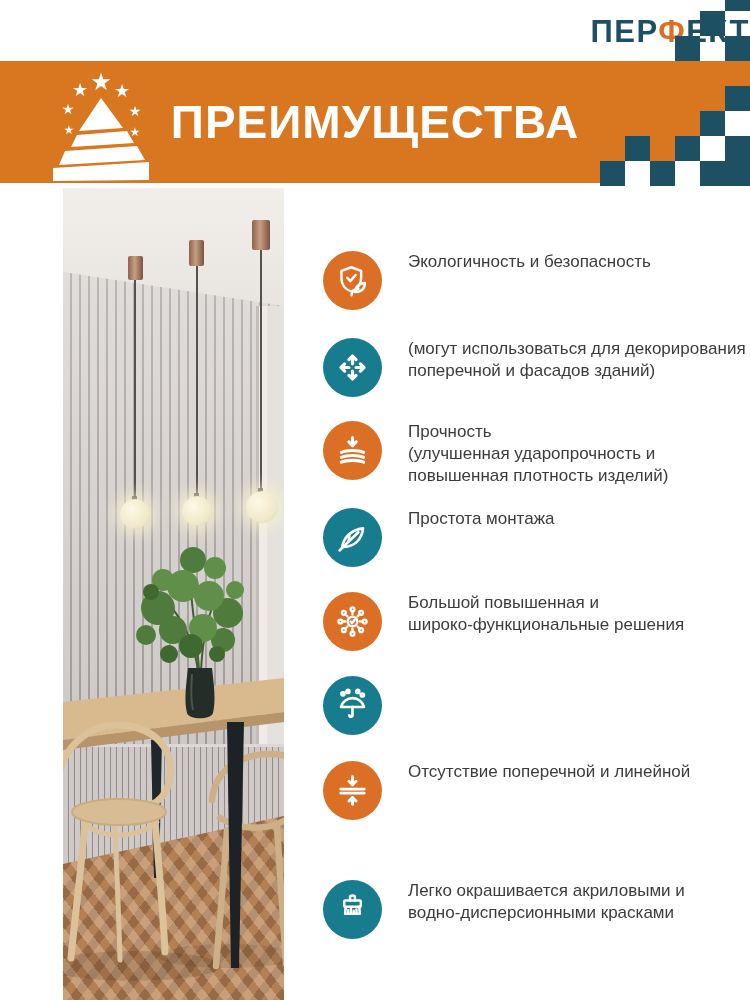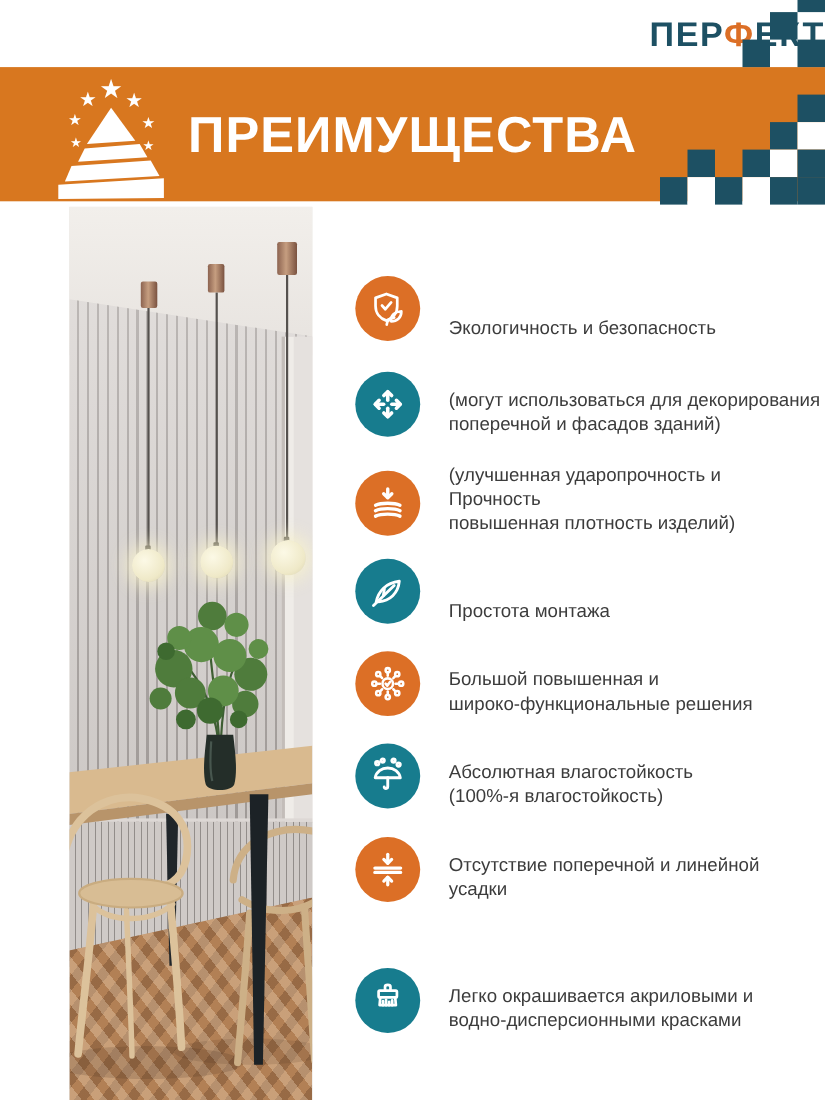--- a/index.html
+++ b/index.html
@@ -50,21 +50,21 @@
   .mount{position:absolute;border-radius:2px;
          background:linear-gradient(90deg,#8C6350,#C69E80 45%,#7A5240);}
   .cord{position:absolute;width:2px;background:#55514E;}
   .globe{position:absolute;border-radius:50%;
          background:radial-gradient(circle at 38% 35%,#FCF9E6,#EFE9C8 65%,#D9D2AE);
          box-shadow:0 0 16px 5px rgba(248,242,205,.85);}
   .globecap{position:absolute;width:5px;height:5px;background:#3A3733;border-radius:1px;}
   .furniture{position:absolute;left:0;top:0;}
 
   
-  .feature{position:absolute;left:323px;display:flex;align-items:flex-end;}
+  .feature{position:absolute;left:323px;display:flex;align-items:flex-start;}
   .ficon{width:59px;height:59px;border-radius:50%;flex:0 0 59px;display:flex;
          align-items:center;justify-content:center;}
   .ficon.orange{background:#DC6F26;}
   .ficon.teal{background:#177C8E;}
   .ftext{margin-left:26px;font-size:17px;line-height:22px;color:#3C3C3C;width:335px;}
   .fl{display:block;white-space:nowrap;}
 </style>
 </head>
 <body>
 
@@ -234,22 +234,22 @@
       <div class="ficon orange">
         <svg width="37" height="37" viewBox="0 0 24 24" fill="none" stroke="#fff" stroke-width="2" stroke-linecap="round" stroke-linejoin="round">
           <path d="M12 3.6 V8.4"></path>
             <path d="M9.6 6.4 L12 8.8 L14.4 6.4"></path>
           <path d="M4.8 13.2 C8 11.6 16 11.6 19.2 13.2"></path>
           <path d="M4.8 16.4 C8 14.8 16 14.8 19.2 16.4"></path>
           <path d="M4.8 19.6 C8 18 16 18 19.2 19.6"></path>
         </svg>
       </div>
       <div class="ftext">
+        <span class="fl">Прочность</span>
         <span class="fl">(улучшенная ударопрочность и</span>
-        <span class="fl">Прочность</span>
         <span class="fl">повышенная плотность изделий)</span>
       </div>
     </div>
 
     <div class="feature" style="top:508px">
       <div class="ficon teal">
         <svg width="37" height="37" viewBox="0 0 24 24" fill="none" stroke="#fff" stroke-width="1.7" stroke-linecap="round" stroke-linejoin="round">
           <path d="M5.2 18.4 C6.3 12 11 7 18.8 6.1 C18.2 13.2 13.2 17.8 6.6 18.2"></path>
           <path d="M3.6 20.4 L15.8 8.6"></path>
           <path d="M9.4 14.6 L10 10.6"></path>
@@ -293,40 +293,35 @@
       <div class="ficon teal">
         <svg width="37" height="37" viewBox="0 0 24 24" fill="none" stroke="#fff" stroke-width="1.7" stroke-linecap="round" stroke-linejoin="round">
           <path d="M4.6 13 A7.5 6.9 0 0 1 19.4 13 Z"></path>
           <path d="M12 13 V18.2 C12 19.7 9.9 19.7 9.9 18.4"></path>
           <circle cx="5.8" cy="4.4" r="1"></circle>
             <circle cx="9" cy="2.9" r="1"></circle>
           <circle cx="15.4" cy="2.9" r="1"></circle>
             <circle cx="18.4" cy="5.2" r="1"></circle>
         </svg>
       </div>
-      <div class="ftext">
-        <span class="fl">Абсолютная влагостойкость</span>
-        <span class="fl">(100%-я влагостойкость)</span>
-      </div>
     </div>
 
     <div class="feature" style="top:761px">
       <div class="ficon orange">
         <svg width="37" height="37" viewBox="0 0 24 24" fill="none" stroke="#fff" stroke-width="1.9" stroke-linecap="round" stroke-linejoin="round">
           <path d="M4.4 11.1 H19.6"></path>
             <path d="M4.4 13.7 H19.6"></path>
           <path d="M12 3 V8.2"></path>
             <path d="M9.7 6 L12 8.3 L14.3 6"></path>
           <path d="M12 21 V16.6"></path>
             <path d="M9.7 18.8 L12 16.5 L14.3 18.8"></path>
         </svg>
       </div>
       <div class="ftext">
         <span class="fl">Отсутствие поперечной и линейной</span>
-        <span class="fl">усадки</span>
       </div>
     </div>
 
     <div class="feature" style="top:880px">
       <div class="ficon teal">
         <svg width="37" height="37" viewBox="0 0 24 24" fill="none" stroke="#fff" stroke-width="1.6" stroke-linecap="round" stroke-linejoin="round">
           <path d="M10.4 6.2 V3.9 C10.4 2.5 13.6 2.5 13.6 3.9 V6.2"></path>
           <rect x="6.6" y="6.2" width="10.8" height="4" rx="0.7"></rect>
           <path d="M7.6 10.2 L7.2 14.8 H16.8 L16.4 10.2"></path>
           <path d="M9.2 12.4 V14.8"></path>

